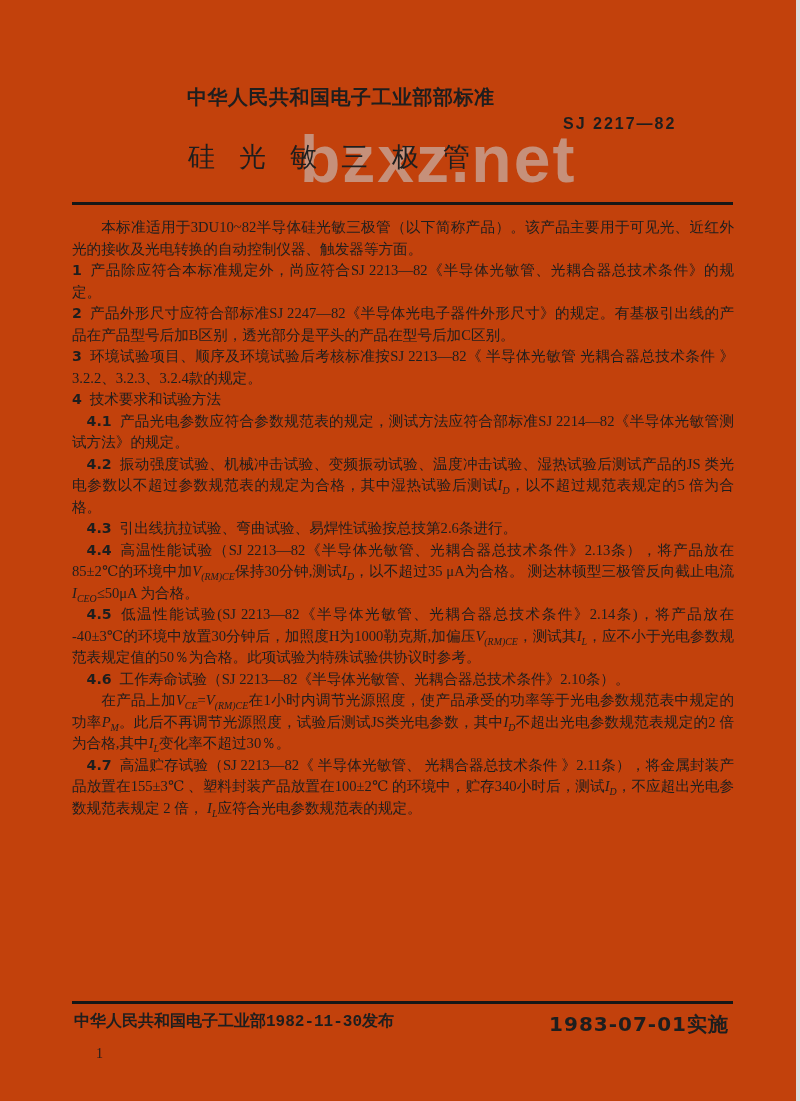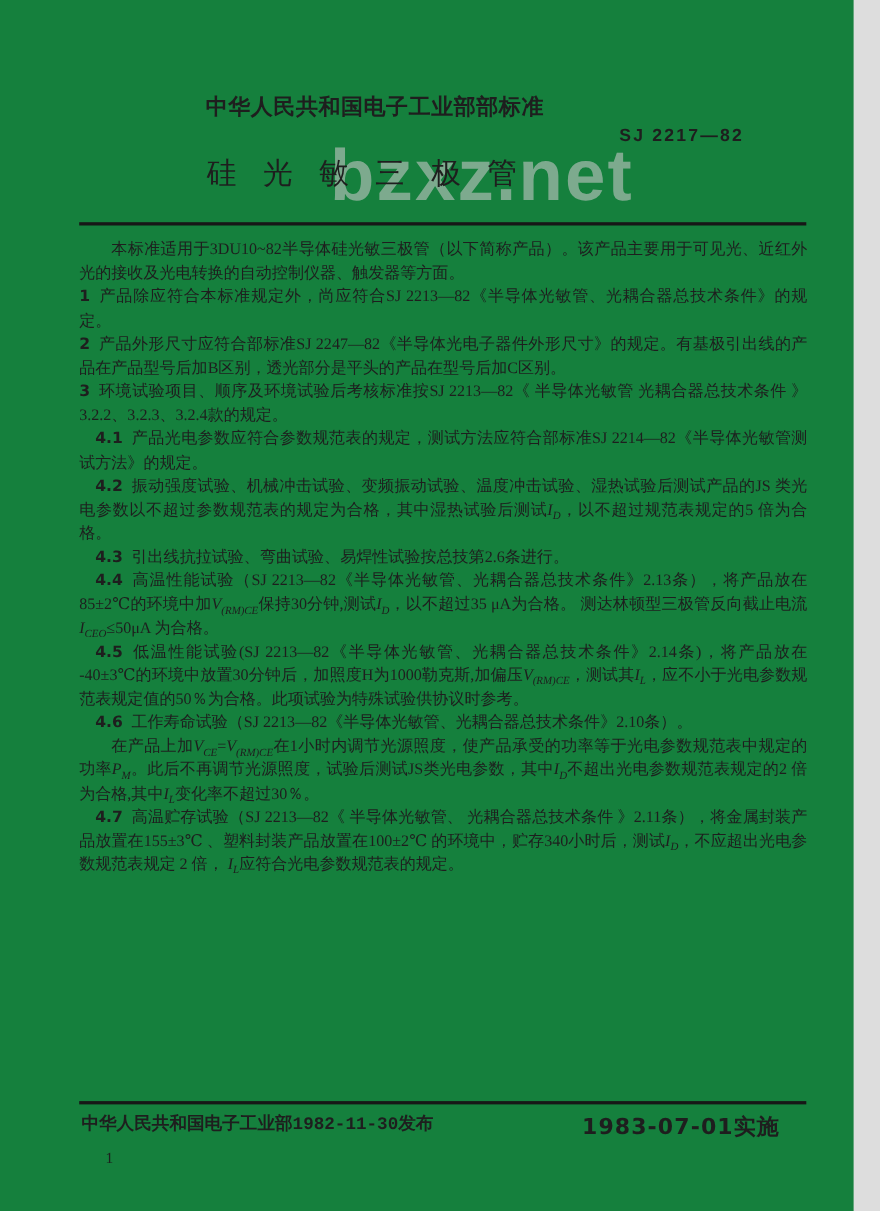--- a/index.html
+++ b/index.html
@@ -1,18 +1,18 @@
 <!DOCTYPE html>
 <html><head>
 <meta charset="utf-8">
 <style>
   html,body{margin:0;padding:0;background:#ddd;}
   .page{
-    position:relative;width:776px;height:1101px;background:#15803d;overflow:hidden;
-    font-family:"Liberation Serif","DejaVu Serif",serif;color:#1e1e1e;
+    position:relative;width:776px;height:1101px;background:#c2410c;overflow:hidden;
+    font-family:"Liberation Serif","DejaVu Serif",serif;color:#1e1e1e;padding-left:20px;
   }
   .org{
     position:absolute;left:187px;top:84px;font-size:20px;font-weight:700;
     font-family:"DejaVu Sans","Liberation Sans",sans-serif;letter-spacing:.5px;z-index:2;
   }
   .stdno{
     position:absolute;left:563px;top:115px;font-size:16px;font-weight:700;
     font-family:Liberation Sans, sans-serif;letter-spacing:2px;z-index:2;
   }
   .title{
@@ -59,20 +59,21 @@
   <div class="stdno">SJ 2217—82</div>
   <div class="title">硅光敏三极管</div>
   <div class="watermark">bzxz.net</div>
   <div class="rule rule-top"></div>
 
   <div class="docbody" id="doc-body">
       <p class="para ind2">本标准适用于3DU10~82半导体硅光敏三极管（以下简称产品）。该产品主要用于可见光、近红外光的接收及光电转换的自动控制仪器、触发器等方面。</p>
       <p class="para ind0"><b class="cnum">1</b>产品除应符合本标准规定外，尚应符合SJ 2213—82《半导体光敏管、光耦合器总技术条件》的规定。</p>
       <p class="para ind0"><b class="cnum">2</b>产品外形尺寸应符合部标准SJ 2247—82《半导体光电子器件外形尺寸》的规定。有基极引出线的产品在产品型号后加B区别，透光部分是平头的产品在型号后加C区别。</p>
       <p class="para ind0"><b class="cnum">3</b>环境试验项目、顺序及环境试验后考核标准按SJ 2213—82《 半导体光敏管 光耦合器总技术条件 》3.2.2、3.2.3、3.2.4款的规定。</p>
+      <p class="para ind0"><b class="cnum">4</b>技术要求和试验方法</p>
       <p class="para ind1"><b class="cnum">4.1</b>产品光电参数应符合参数规范表的规定，测试方法应符合部标准SJ 2214—82《半导体光敏管测试方法》的规定。</p>
       <p class="para ind1"><b class="cnum">4.2</b>振动强度试验、机械冲击试验、变频振动试验、温度冲击试验、湿热试验后测试产品的JS 类光电参数以不超过参数规范表的规定为合格，其中湿热试验后测试<i class="var">I<sub>D</sub></i>，以不超过规范表规定的5 倍为合格。</p>
       <p class="para ind1"><b class="cnum">4.3</b>引出线抗拉试验、弯曲试验、易焊性试验按总技第2.6条进行。</p>
       <p class="para ind1"><b class="cnum">4.4</b>高温性能试验（SJ 2213—82《半导体光敏管、光耦合器总技术条件》2.13条），将产品放在85±2℃的环境中加<i class="var">V<sub>(RM)CE</sub></i>保持30分钟,测试<i class="var">I<sub>D</sub></i>，以不超过35 μA为合格。 测达林顿型三极管反向截止电流<i class="var">I<sub>CEO</sub></i>≤50μA 为合格。</p>
       <p class="para ind1"><b class="cnum">4.5</b>低温性能试验(SJ 2213—82《半导体光敏管、光耦合器总技术条件》2.14条)，将产品放在 -40±3℃的环境中放置30分钟后，加照度H为1000勒克斯,加偏压<i class="var">V<sub>(RM)CE</sub></i>，测试其<i class="var">I<sub>L</sub></i>，应不小于光电参数规范表规定值的50％为合格。此项试验为特殊试验供协议时参考。</p>
       <p class="para ind1"><b class="cnum">4.6</b>工作寿命试验（SJ 2213—82《半导体光敏管、光耦合器总技术条件》2.10条）。</p>
       <p class="para ind2">在产品上加<i class="var">V<sub>CE</sub></i>=<i class="var">V<sub>(RM)CE</sub></i>在1小时内调节光源照度，使产品承受的功率等于光电参数规范表中规定的功率<i class="var">P<sub>M</sub></i>。此后不再调节光源照度，试验后测试JS类光电参数，其中<i class="var">I<sub>D</sub></i>不超出光电参数规范表规定的2 倍为合格,其中<i class="var">I<sub>L</sub></i>变化率不超过30％。</p>
       <p class="para ind1"><b class="cnum">4.7</b>高温贮存试验（SJ 2213—82《 半导体光敏管、 光耦合器总技术条件 》2.11条），将金属封装产品放置在155±3℃ 、塑料封装产品放置在100±2℃ 的环境中，贮存340小时后，测试<i class="var">I<sub>D</sub></i>，不应超出光电参数规范表规定 2 倍， <i class="var">I<sub>L</sub></i>应符合光电参数规范表的规定。</p>
     </div>
 

